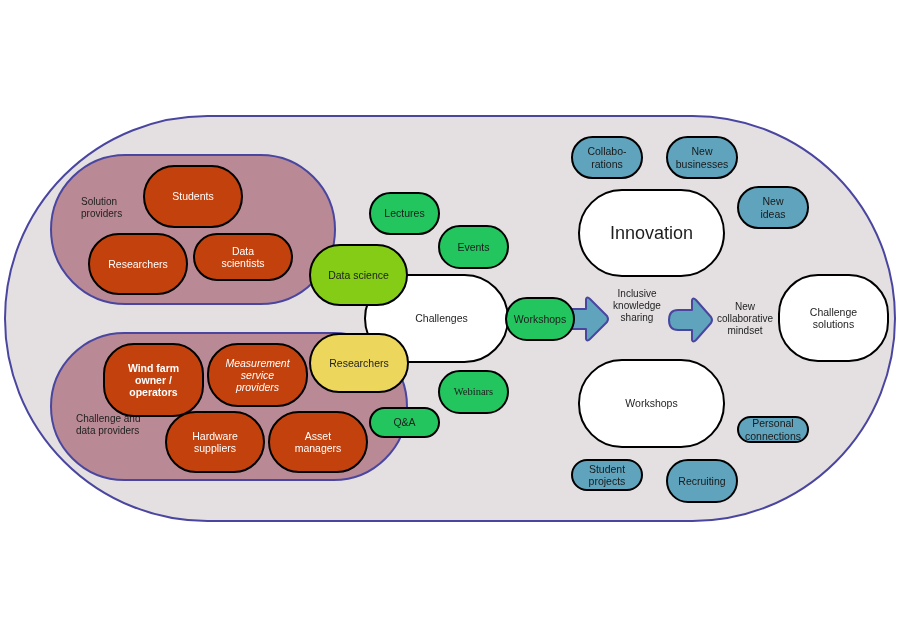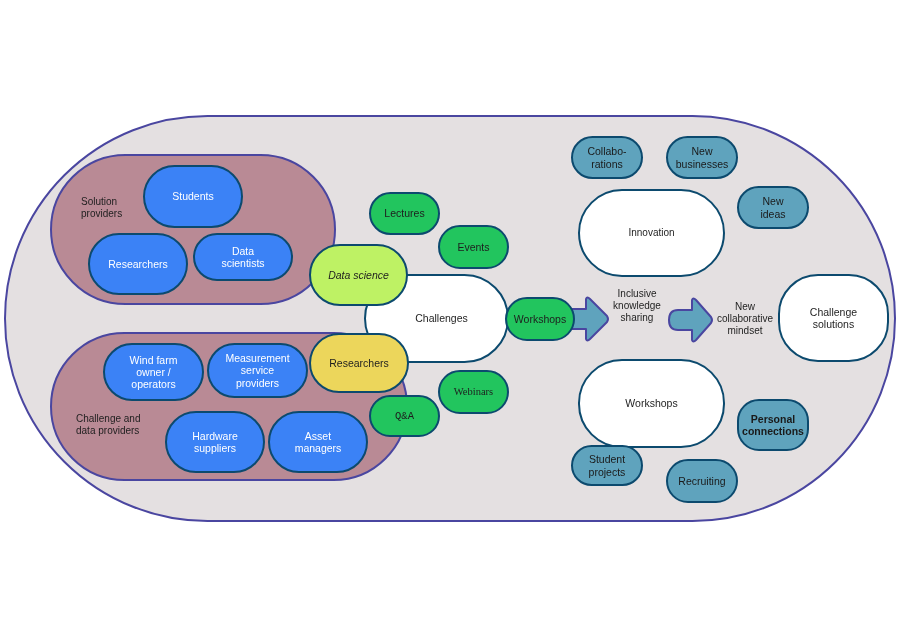--- a/index.html
+++ b/index.html
@@ -3,67 +3,67 @@
 <meta charset="utf-8">
 <style>
   html, body { margin: 0; padding: 0; background: #ffffff; }
   body { width: 900px; height: 637px; position: relative; overflow: hidden;
          font-family: "Liberation Sans", sans-serif; }
   .abs { position: absolute; box-sizing: border-box; }
   .outer { left: 4px; top: 115px; width: 892px; height: 407px; border-radius: 204px;
            background: #e4e0e1; border: 2px solid #4a46a0; }
   .group { background: #b98a95; border: 2px solid #4a46a0; }
   .pill { display: flex; align-items: center; justify-content: center; text-align: center;
-          border: 2px solid #0c4a6e; font-size: 10.5px; line-height: 1.15; white-space: pre-line; }
-  .purple { background: #3b82f6; color: #ffffff; }
+          border: 2px solid #000000; font-size: 10.5px; line-height: 1.15; white-space: pre-line; }
+  .purple { background: #c2410c; color: #ffffff; }
   .grey { background: #22c55e; color: #1e1e1e; }
-  .light { background: #bef264; color: #1e1e1e; font-style: italic; }
+  .light { background: #84cc16; color: #1e1e1e; }
   .white { background: #ffffff; color: #1e1e1e; }
   .yellow { background: #ecd65b; color: #1e1e1e; }
   .teal { background: #5fa3bd; color: #1a1a1a; }
   .label { font-size: 10px; line-height: 1.2; color: #1e1e1e; white-space: pre-line; }
-  .big { font-size: 10px; }
+  .big { font-size: 18px; }
   svg.arrow { position: absolute; overflow: visible; }
 </style>
 </head>
 <body>
 
 <div class="abs outer"></div>
 
 <div class="abs group" style="left:50px;top:154px;width:286px;height:151px;border-radius:76px;"></div>
 <div class="abs label" style="left:81px;top:196px;">Solution
 providers</div>
 <div class="abs pill purple" style="left:143px;top:165px;width:100px;height:63px;border-radius:32px;">Students</div>
 <div class="abs pill purple" style="left:88px;top:233px;width:100px;height:62px;border-radius:31px;">Researchers</div>
 <div class="abs pill purple" style="left:193px;top:233px;width:100px;height:48px;border-radius:31px;">Data
 scientists</div>
 
 <div class="abs pill white" style="left:364px;top:274px;width:145px;height:89px;border-radius:45px;padding-left:10px;">Challenges</div>
 
 <div class="abs group" style="left:50px;top:332px;width:358px;height:149px;border-radius:75px;"></div>
 <div class="abs label" style="left:76px;top:413px;">Challenge and
 data providers</div>
-<div class="abs pill purple" style="left:103px;top:343px;width:101px;height:58px;border-radius:31px;">Wind farm
+<div class="abs pill purple" style="left:103px;top:343px;width:101px;height:74px;border-radius:31px;font-weight:bold;">Wind farm
 owner /
 operators</div>
-<div class="abs pill purple" style="left:207px;top:343px;width:101px;height:55px;border-radius:31px;">Measurement
+<div class="abs pill purple" style="left:207px;top:343px;width:101px;height:64px;border-radius:31px;font-style:italic;">Measurement
 service
 providers</div>
 <div class="abs pill purple" style="left:165px;top:411px;width:100px;height:62px;border-radius:31px;">Hardware
 suppliers</div>
 <div class="abs pill purple" style="left:268px;top:411px;width:100px;height:62px;border-radius:31px;">Asset
 managers</div>
 
 <div class="abs pill light" style="left:309px;top:244px;width:99px;height:62px;border-radius:31px;">Data science</div>
 <div class="abs pill yellow" style="left:309px;top:333px;width:100px;height:60px;border-radius:30px;">Researchers</div>
 
 <div class="abs pill grey" style="left:369px;top:192px;width:71px;height:43px;border-radius:22px;">Lectures</div>
 <div class="abs pill grey" style="left:438px;top:225px;width:71px;height:44px;border-radius:22px;">Events</div>
 <div class="abs pill grey" style="left:438px;top:370px;width:71px;height:44px;border-radius:22px;font-family:Liberation Serif, serif;">Webinars</div>
-<div class="abs pill grey" style="left:369px;top:395px;width:71px;height:42px;border-radius:22px;font-family:Liberation Mono, monospace;">Q&amp;A</div>
+<div class="abs pill grey" style="left:369px;top:407px;width:71px;height:31px;border-radius:22px;">Q&amp;A</div>
 
 <svg class="arrow" style="left:560px;top:296px;" width="50" height="46">
   <path d="M2 13 H26 V3 Q27 0 30 3 L47 20 Q49 23 47 26 L30 43 Q27 46 26 43 V33 H2 Z" fill="#5fa3bd" stroke="#4a46a0" stroke-width="2" stroke-linejoin="round"></path>
 </svg>
 
 <div class="abs pill grey" style="left:505px;top:297px;width:70px;height:44px;border-radius:22px;">Workshops</div>
 
 <div class="abs label" style="left:608px;top:288px;width:58px;text-align:center;">Inclusive
 knowledge
 sharing</div>
@@ -81,17 +81,17 @@
 
 <div class="abs pill white big" style="left:578px;top:189px;width:147px;height:88px;border-radius:44px;">Innovation</div>
 <div class="abs pill teal" style="left:571px;top:136px;width:72px;height:43px;border-radius:22px;">Collabo-
 rations</div>
 <div class="abs pill teal" style="left:666px;top:136px;width:72px;height:43px;border-radius:22px;">New
 businesses</div>
 <div class="abs pill teal" style="left:737px;top:186px;width:72px;height:43px;border-radius:22px;">New
 ideas</div>
 
 <div class="abs pill white" style="left:578px;top:359px;width:147px;height:89px;border-radius:44px;">Workshops</div>
-<div class="abs pill teal" style="left:737px;top:399px;width:72px;height:52px;border-radius:22px;font-weight:bold;">Personal
+<div class="abs pill teal" style="left:737px;top:416px;width:72px;height:27px;border-radius:22px;">Personal
 connections</div>
-<div class="abs pill teal" style="left:571px;top:445px;width:72px;height:41px;border-radius:22px;">Student
+<div class="abs pill teal" style="left:571px;top:459px;width:72px;height:32px;border-radius:22px;">Student
 projects</div>
 <div class="abs pill teal" style="left:666px;top:459px;width:72px;height:44px;border-radius:22px;">Recruiting</div>
 
 </body></html>

